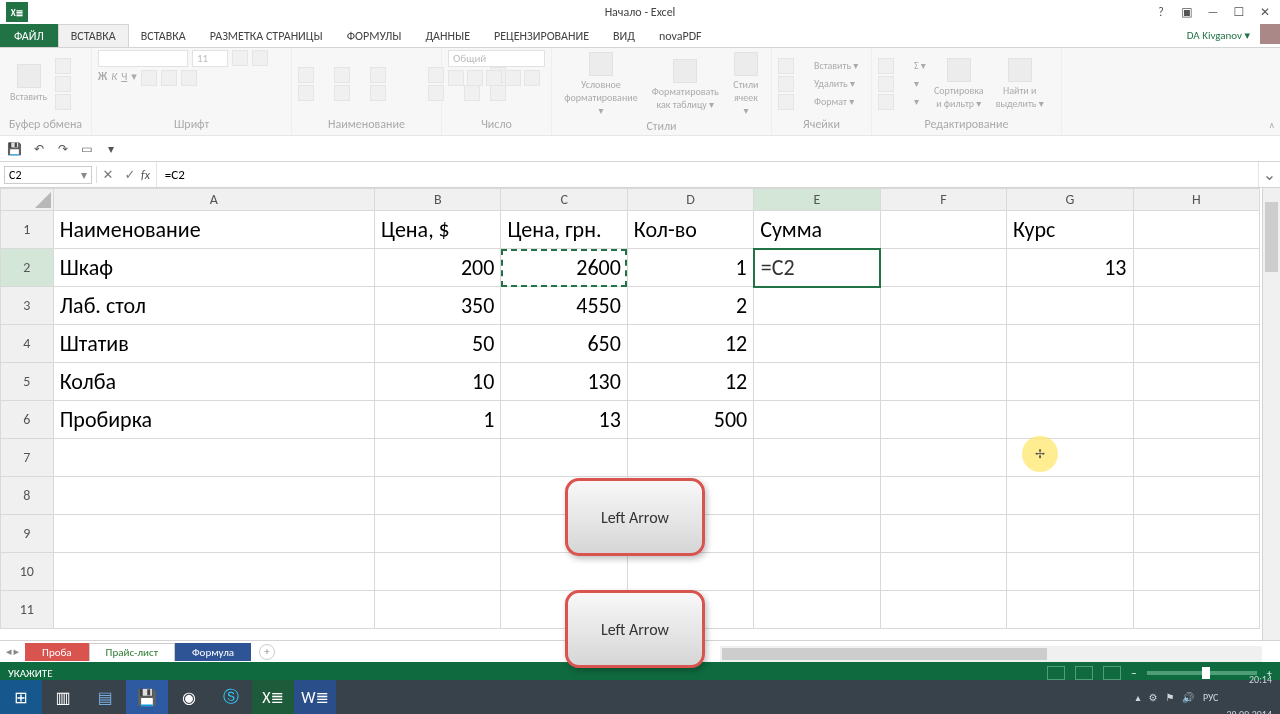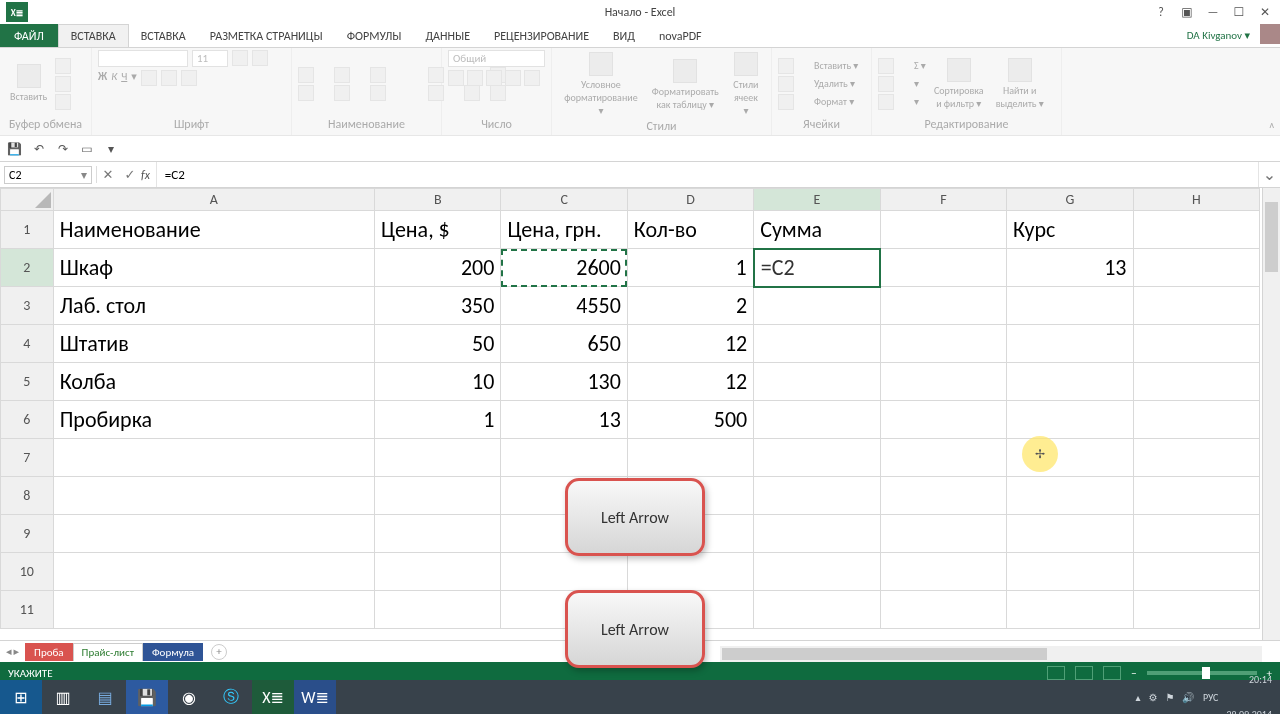--- a/index.html
+++ b/index.html
@@ -60,21 +60,21 @@
 .txt { text-align:left; }
 .num { text-align:right; }
 .marching { outline:2px dashed #217346; outline-offset:-2px; }
 .editcell { border:2px solid #217346 !important; text-align:left; font-size:20px; color:#333; padding:0 4px; background:#fff; }
 .vscroll { position:absolute; right:0; top:0; width:18px; height:100%; background:#f0f0f0; border-left:1px solid #d4d4d4; }
 .vscroll .thumb { position:absolute; top:14px; left:2px; right:2px; height:70px; background:#cdcdcd; }
 
 
 .sheetbar { height:22px; background:#fff; border-top:1px solid #d4d4d4; display:flex; align-items:center; font-size:11px; position:relative; }
 .sheetbar .nav { display:flex; gap:2px; padding:0 6px; color:#888; }
-.stab { padding:2px 8px; border:1px solid #ccc; border-bottom:none; background:#fff; cursor:pointer; }
+.stab { padding:2px 16px; border:1px solid #ccc; border-bottom:none; background:#fff; cursor:pointer; }
 .stab.red { background:#d9534f; color:#fff; border-color:#d9534f; }
 .stab.grn { color:#2e7d32; }
 .stab.blu { background:#2f5496; color:#fff; border-color:#2f5496; }
 .sheetbar .plus { margin-left:8px; width:16px; height:16px; border:1px solid #ccc; border-radius:8px; text-align:center; line-height:14px; color:#888; }
 .hscroll { position:absolute; right:18px; bottom:0; left:720px; height:16px; background:#f0f0f0; }
 .hscroll .thumb { position:absolute; left:2px; top:2px; bottom:2px; width:60%; background:#cdcdcd; }
 
 
 .status { height:22px; background:#0f6b3f; color:#fff; display:flex; align-items:center; font-size:11px; padding:0 8px; }
 .status .right { margin-left:auto; display:flex; align-items:center; gap:10px; }

